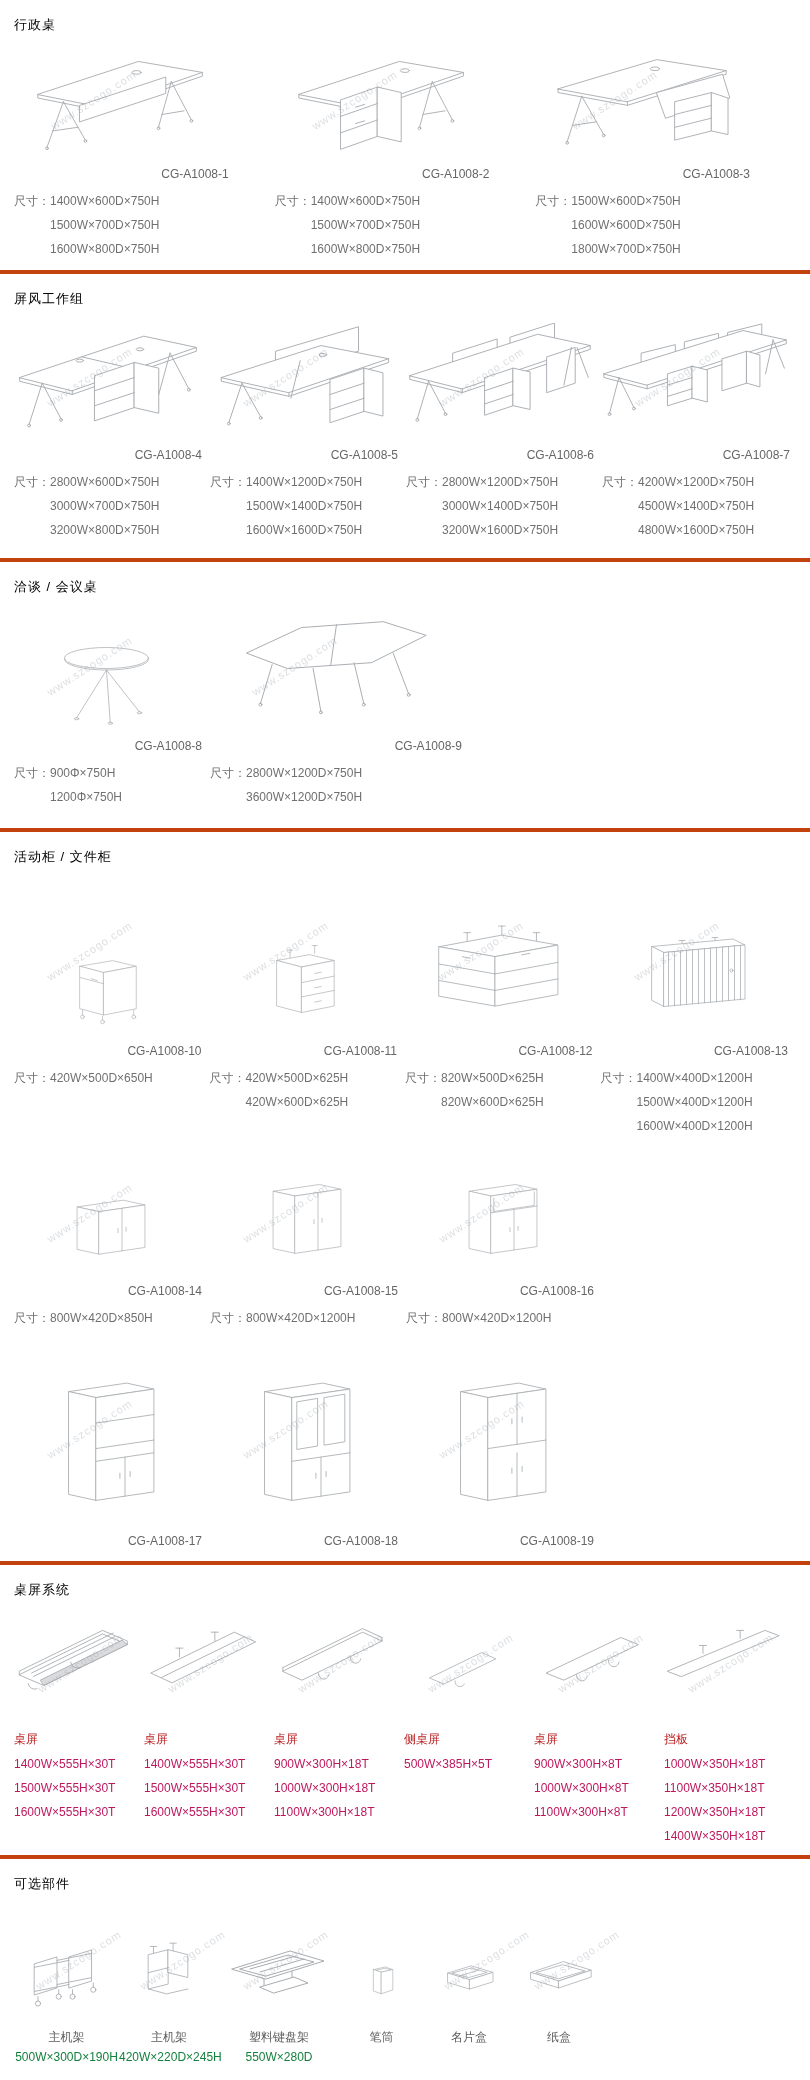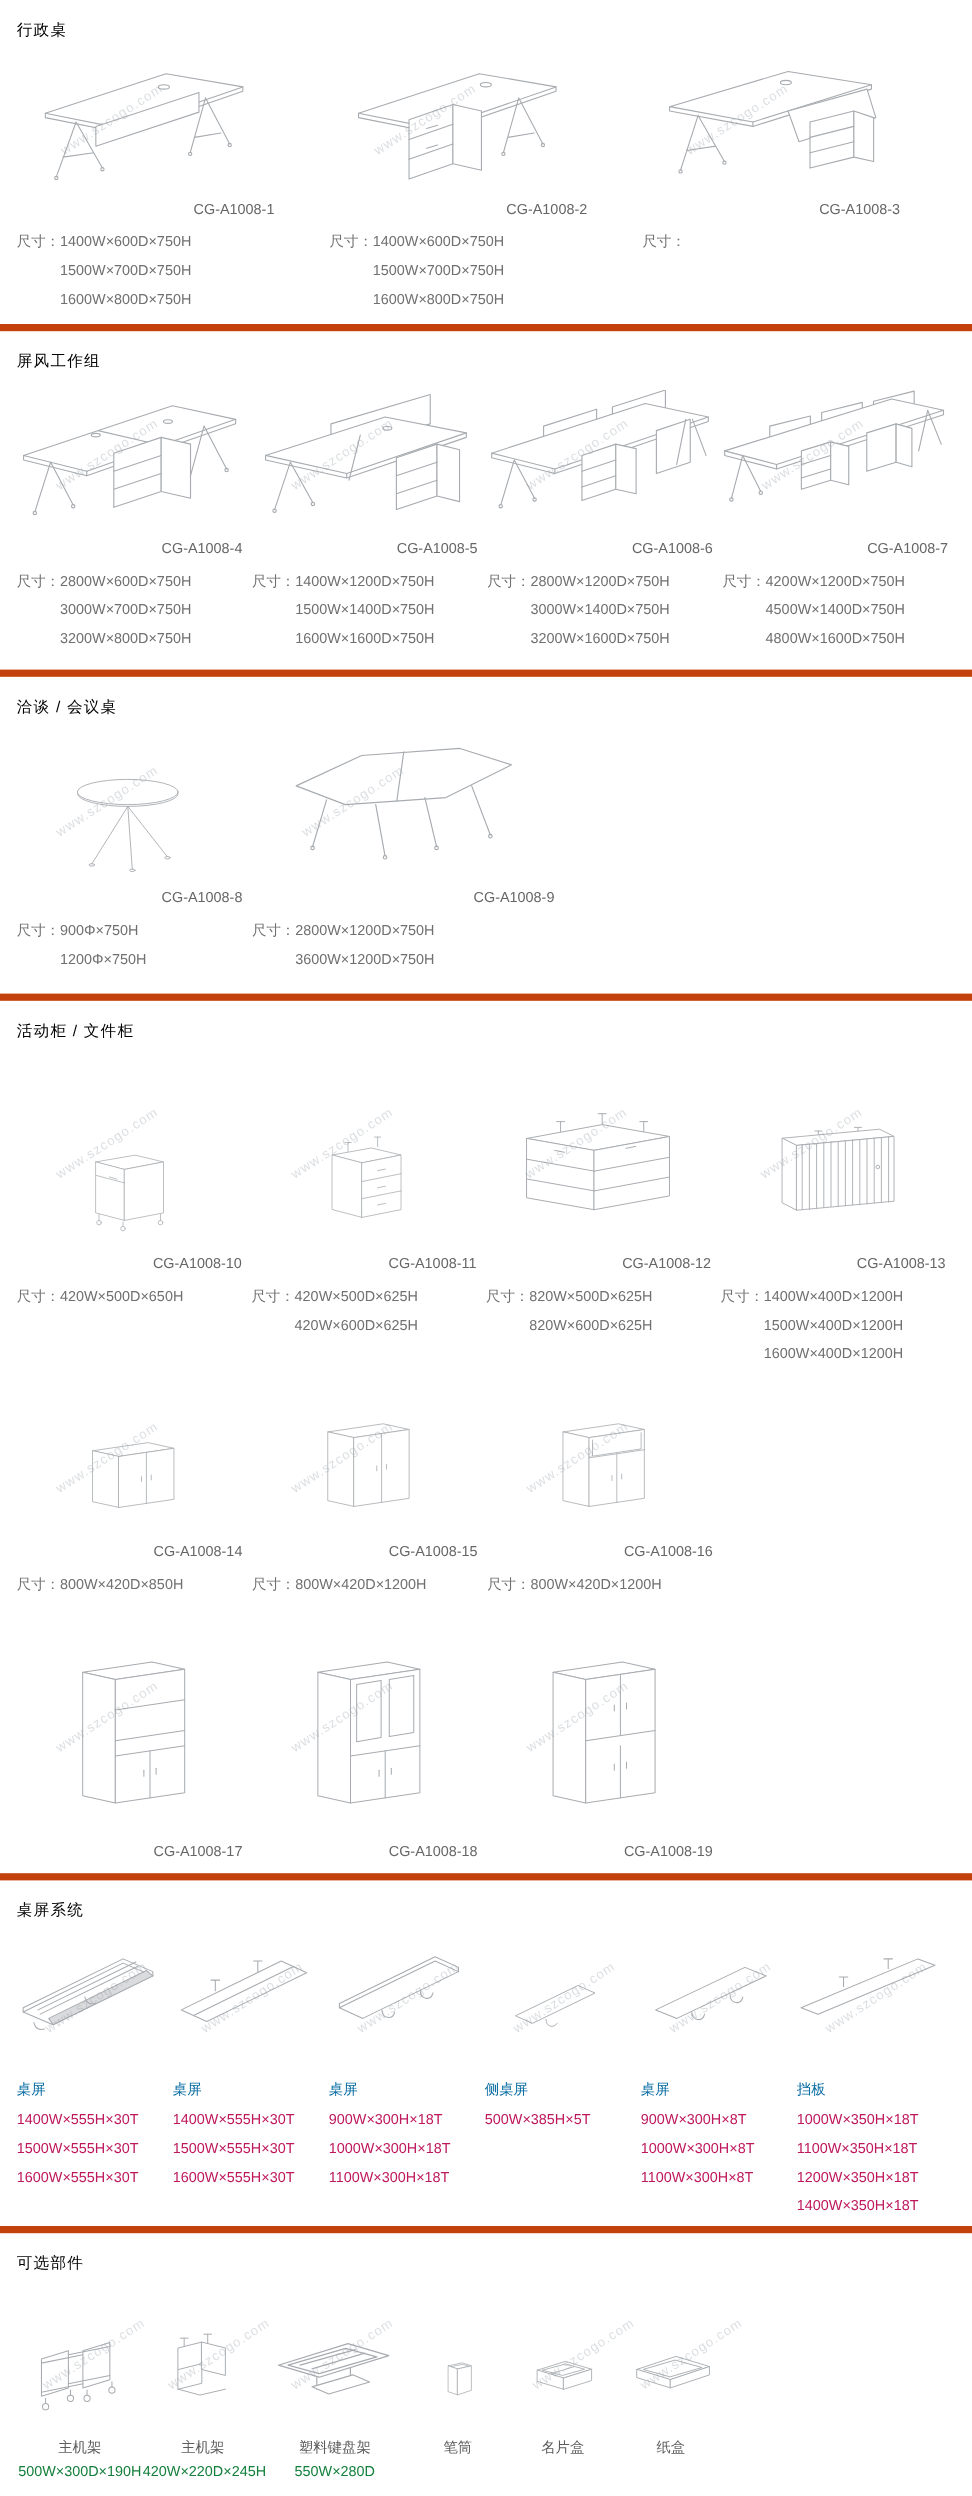--- a/index.html
+++ b/index.html
@@ -1,35 +1,35 @@
 <!DOCTYPE html>
 <html><head>
 <meta charset="utf-8">
 <style>
   *{margin:0;padding:0;box-sizing:border-box}
   html,body{background:#fff}
   body{width:810px;height:2080px;overflow:hidden;font-family:"Liberation Sans","DejaVu Sans",sans-serif;color:#6f6f6f}
   .section{padding:14px 14px 0;overflow:hidden;position:relative}
-  .section.b{border-top:6px solid #c2410c}
+  .section.b{border-top:4px solid #c2410c}
   .sec-title{font-size:13px;font-weight:400;color:#000000;margin:2px 0 16px;letter-spacing:1px}
   .row{display:flex}
   .mt{margin-top:22px}
   .c285{width:285px;padding-right:46px}
   .c196{width:196px;padding-right:8px}
   .c260{width:260px;padding-right:8px}
   .c130{width:130px;padding-right:6px}
   .ill{position:relative;display:flex;align-items:flex-end;justify-content:center}
   .h105{height:105px}.h112{height:112px}.h115{height:115px}.h150{height:150px}.h170{height:170px}.h100{height:100px}.h108{height:108px}
   svg{stroke:#a8acb0;fill:none;stroke-width:1;stroke-linejoin:round;stroke-linecap:round}
   .model{font-size:12px;color:#666;text-align:right;margin:12px 0 8px}
   .dims{display:flex;font-size:12px;line-height:24px;color:#707070}
   .lbl{white-space:nowrap}
   .vals div{white-space:nowrap}
   .wm{position:absolute;left:14%;top:42%;transform:rotate(-33deg);font-size:11px;color:#9aa2aa;opacity:.35;white-space:nowrap;letter-spacing:1px;pointer-events:none}
-  .sname{font-size:12px;color:#0369a1;margin:16px 0 4px}
+  .sname{font-size:12px;color:#b91c1c;margin:16px 0 4px}
   .svals{font-size:12px;line-height:24px;color:#be185d}
   .svals div{white-space:nowrap}
   .acc{display:flex}
   .acol{text-align:center}
   .w105{width:105px}.w100{width:100px}.w120{width:120px}.w85{width:85px}.w90{width:90px}
   .aname{font-size:12px;color:#5c5c5c;margin:12px 0 4px}
   .aspec{font-size:12px;color:#15803d;white-space:nowrap}
   #s1{height:270px}#s2{height:288px}#s3{height:270px}#s4{height:733px}#s5{height:294px}#s6{height:273px}
 </style>
 </head>
@@ -111,20 +111,25 @@
           <line x1="140" y1="76" x2="180" y2="66"></line>
             <line x1="140" y1="90" x2="180" y2="80"></line>
           <path d="M38,56 L22,106 M38,56 L62,98 M28,88 L54,84"></path>
           <circle cx="22" cy="107" r="1.5"></circle>
             <circle cx="62" cy="99" r="1.5"></circle>
         </svg>
       </div>
       <div class="model">CG-A1008-3</div>
       <div class="dims">
         <span class="lbl">尺寸：</span>
+        <div class="vals">
+          <div>1500W×600D×750H</div>
+          <div>1600W×600D×750H</div>
+          <div>1800W×700D×750H</div>
+        </div>
       </div>
     </div>
   </div>
 </section>
 
 <section class="section b" id="s2">
   <h2 class="sec-title">屏风工作组</h2>
   <div class="row">
 
     <div class="c196">

